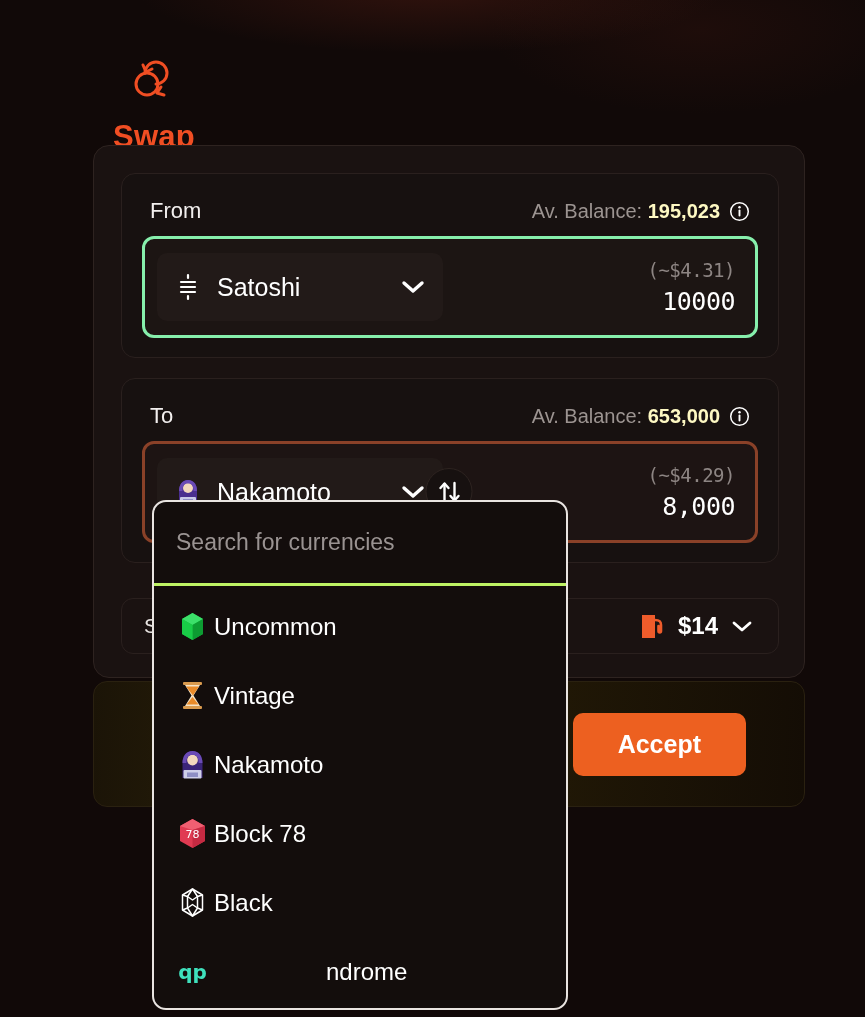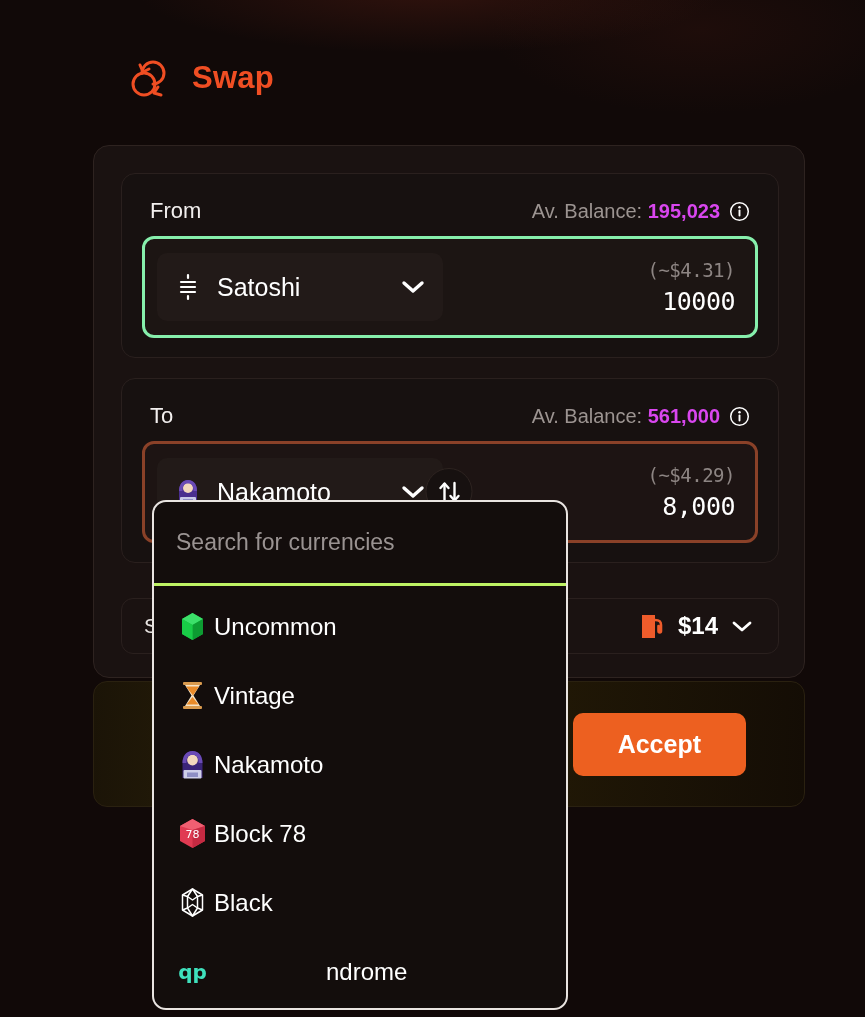--- a/index.html
+++ b/index.html
@@ -13,22 +13,22 @@
     position: relative;
     width: 865px; height: 1017px;
     background:
       radial-gradient(ellipse 420px 90px at 430px -10px, rgba(120,40,25,0.30), rgba(0,0,0,0) 70%),
       radial-gradient(ellipse 300px 120px at 700px 30px, rgba(90,30,20,0.18), rgba(0,0,0,0) 70%),
       #110908;
   }
 
   
   .header {
-    position: absolute; left: 128px; top: 55px;
-    display: flex; align-items: center; gap: 18px;
+    position: absolute; left: 113px; top: 55px;
+    display: flex; align-items: center; gap: 18px; flex-direction: column;
   }
   .swap-logo { width: 46px; height: 46px; display: block; }
   .header-title {
     color: #F04E23; font-size: 31px; font-weight: bold;
     letter-spacing: 0.2px;
   }
 
   
   .swap-card {
     position: absolute; left: 93px; top: 124px;
@@ -48,21 +48,21 @@
   .panel-from { top: 27px; height: 185px; }
   .panel-to   { top: 232px; height: 185px; }
 
   .panel-head {
     display: flex; align-items: center; justify-content: space-between;
     padding: 24px 28px 0 28px;
   }
   .panel-label { color: #f2efee; font-size: 22px; }
   .balance-wrap { display: flex; align-items: center; gap: 9px; }
   .balance-text { color: #9c9491; font-size: 20px; }
-  .balance-text b { color: #d946ef; font-weight: bold; }
+  .balance-text b { color: #fef9c3; font-weight: bold; }
   .info-icon { width: 21px; height: 21px; display: block; }
 
   .amount-row {
     position: absolute; left: 20px; right: 20px; top: 62px;
     height: 102px;
     background: #1c1513;
     border: 3px solid #86efac;
     border-radius: 12px;
     display: flex; align-items: center; justify-content: space-between;
     padding: 0 18px 0 12px;
@@ -249,21 +249,21 @@
         </svg>
       </span>
     </div>
 
     <div class="panel panel-to">
       <div class="panel-head">
         <div class="panel-label">To</div>
         <div class="balance-wrap">
           <div class="balance-text">
             <span>Av. Balance:</span>
-            <b>561,000</b>
+            <b>653,000</b>
           </div>
           <span>
             <svg class="info-icon" viewBox="0 0 22 22">
               <circle cx="11" cy="11" r="9.2" fill="none" stroke="#ffffff" stroke-width="1.6"></circle>
               <circle cx="11" cy="6.5" r="1.3" fill="#ffffff"></circle>
               <rect x="10" y="9" width="2" height="7.2" rx="1" fill="#ffffff"></rect>
             </svg>
           </span>
         </div>
       </div>

